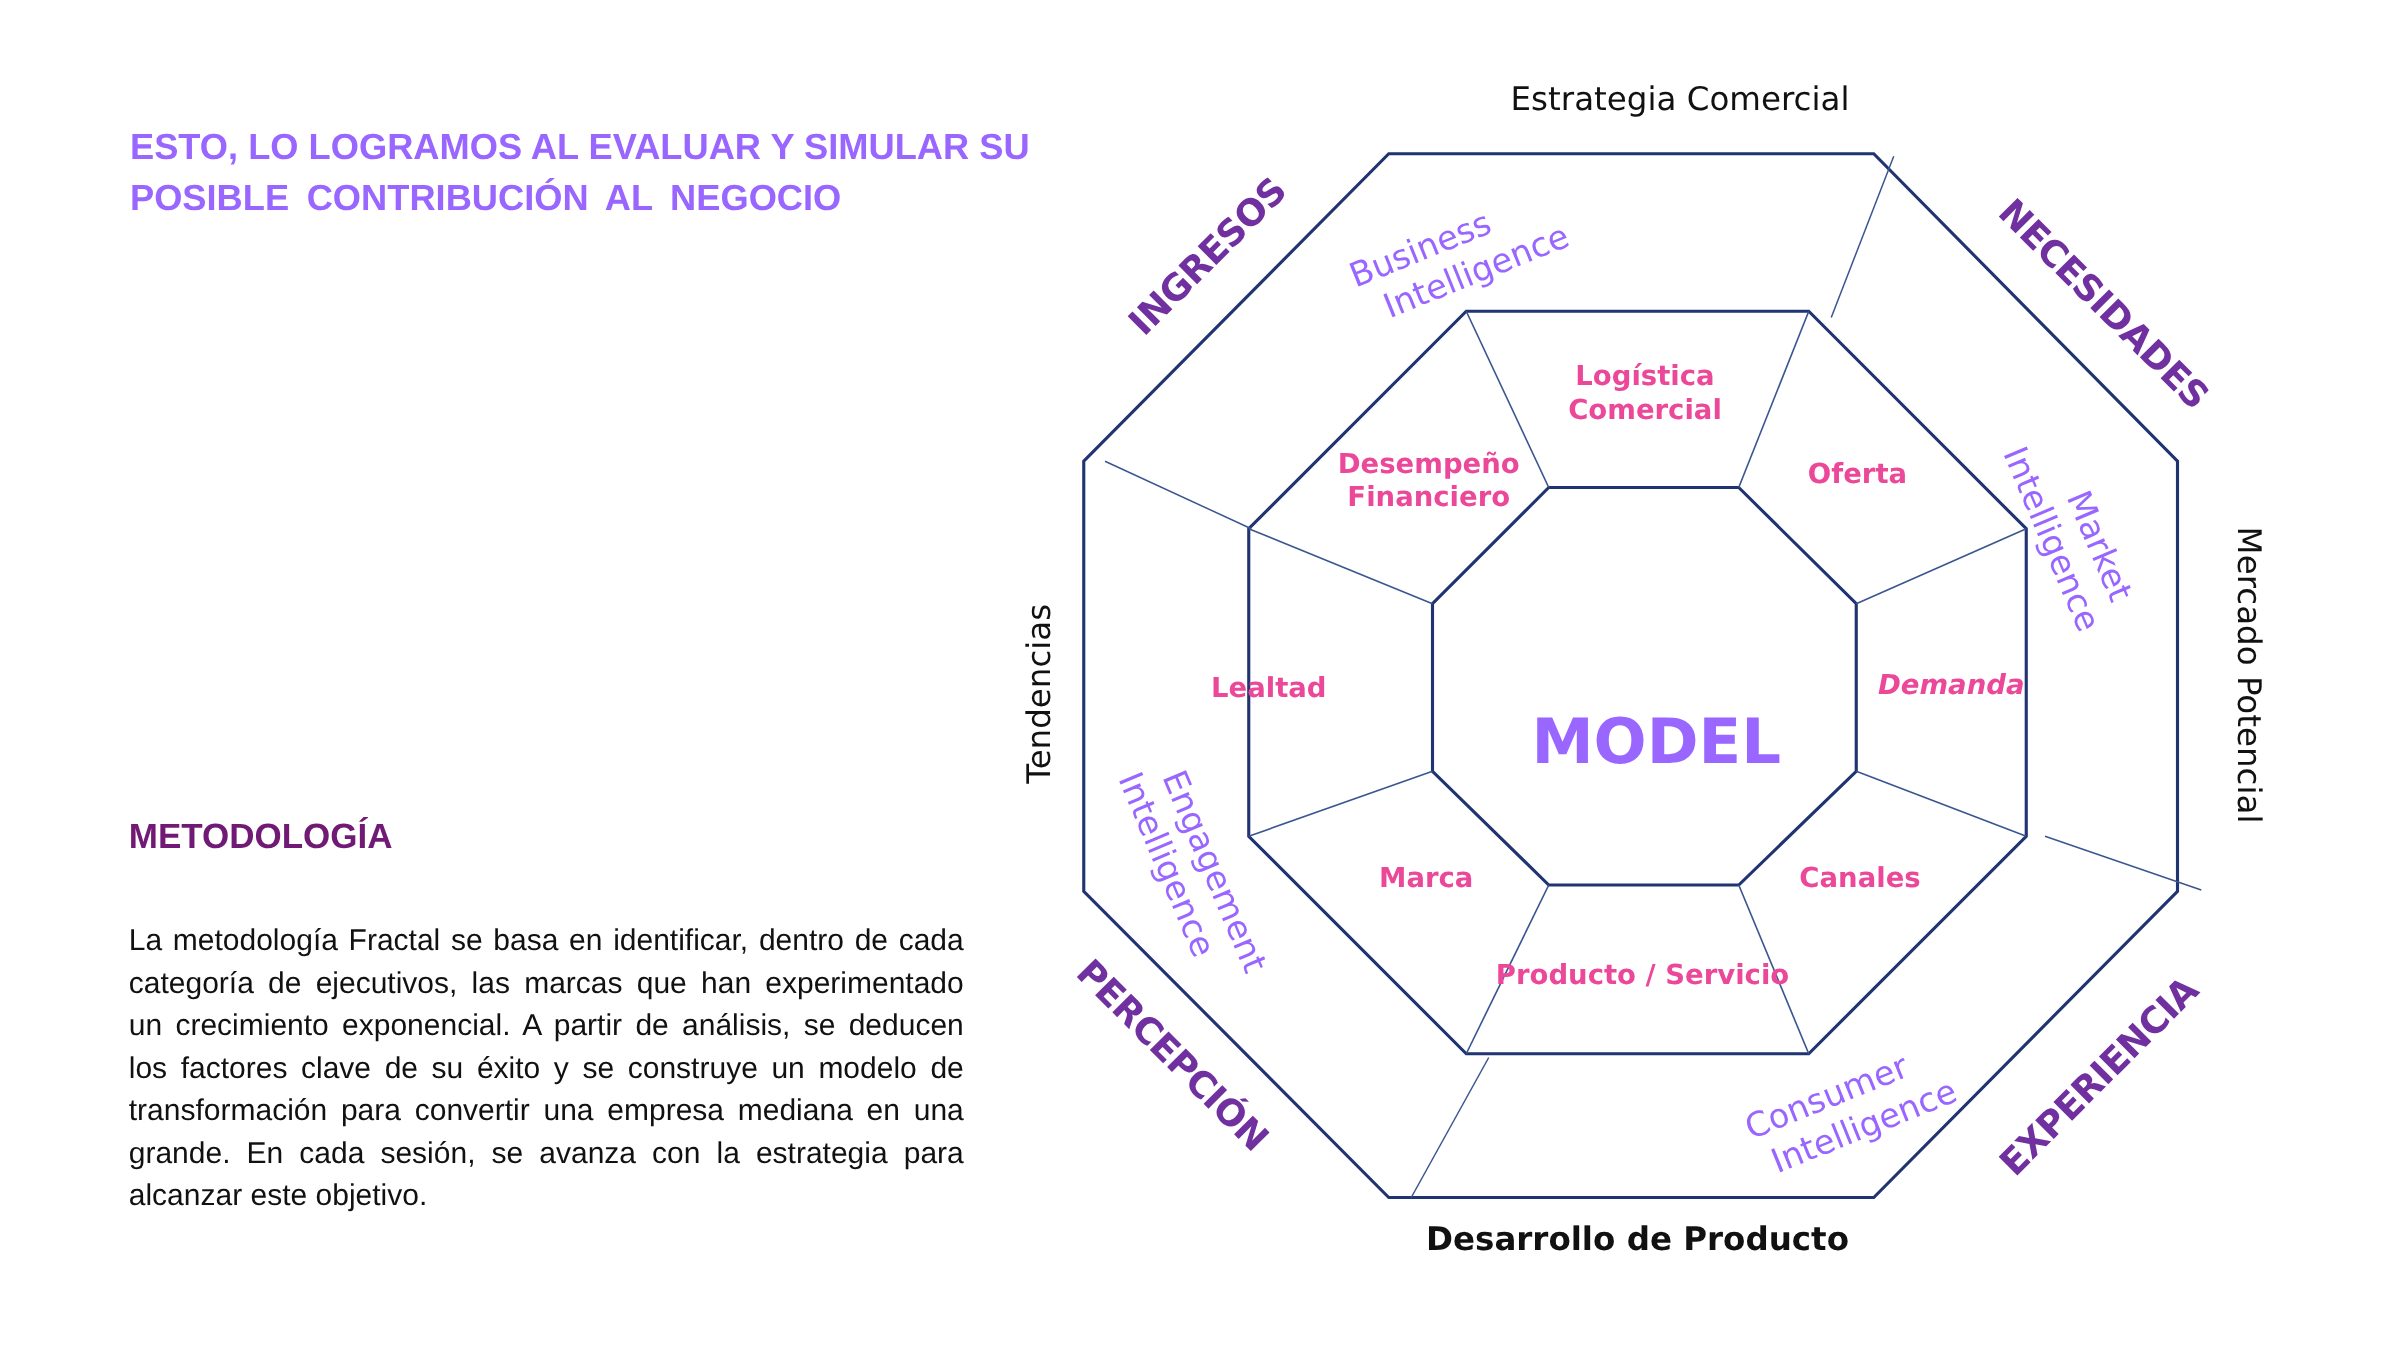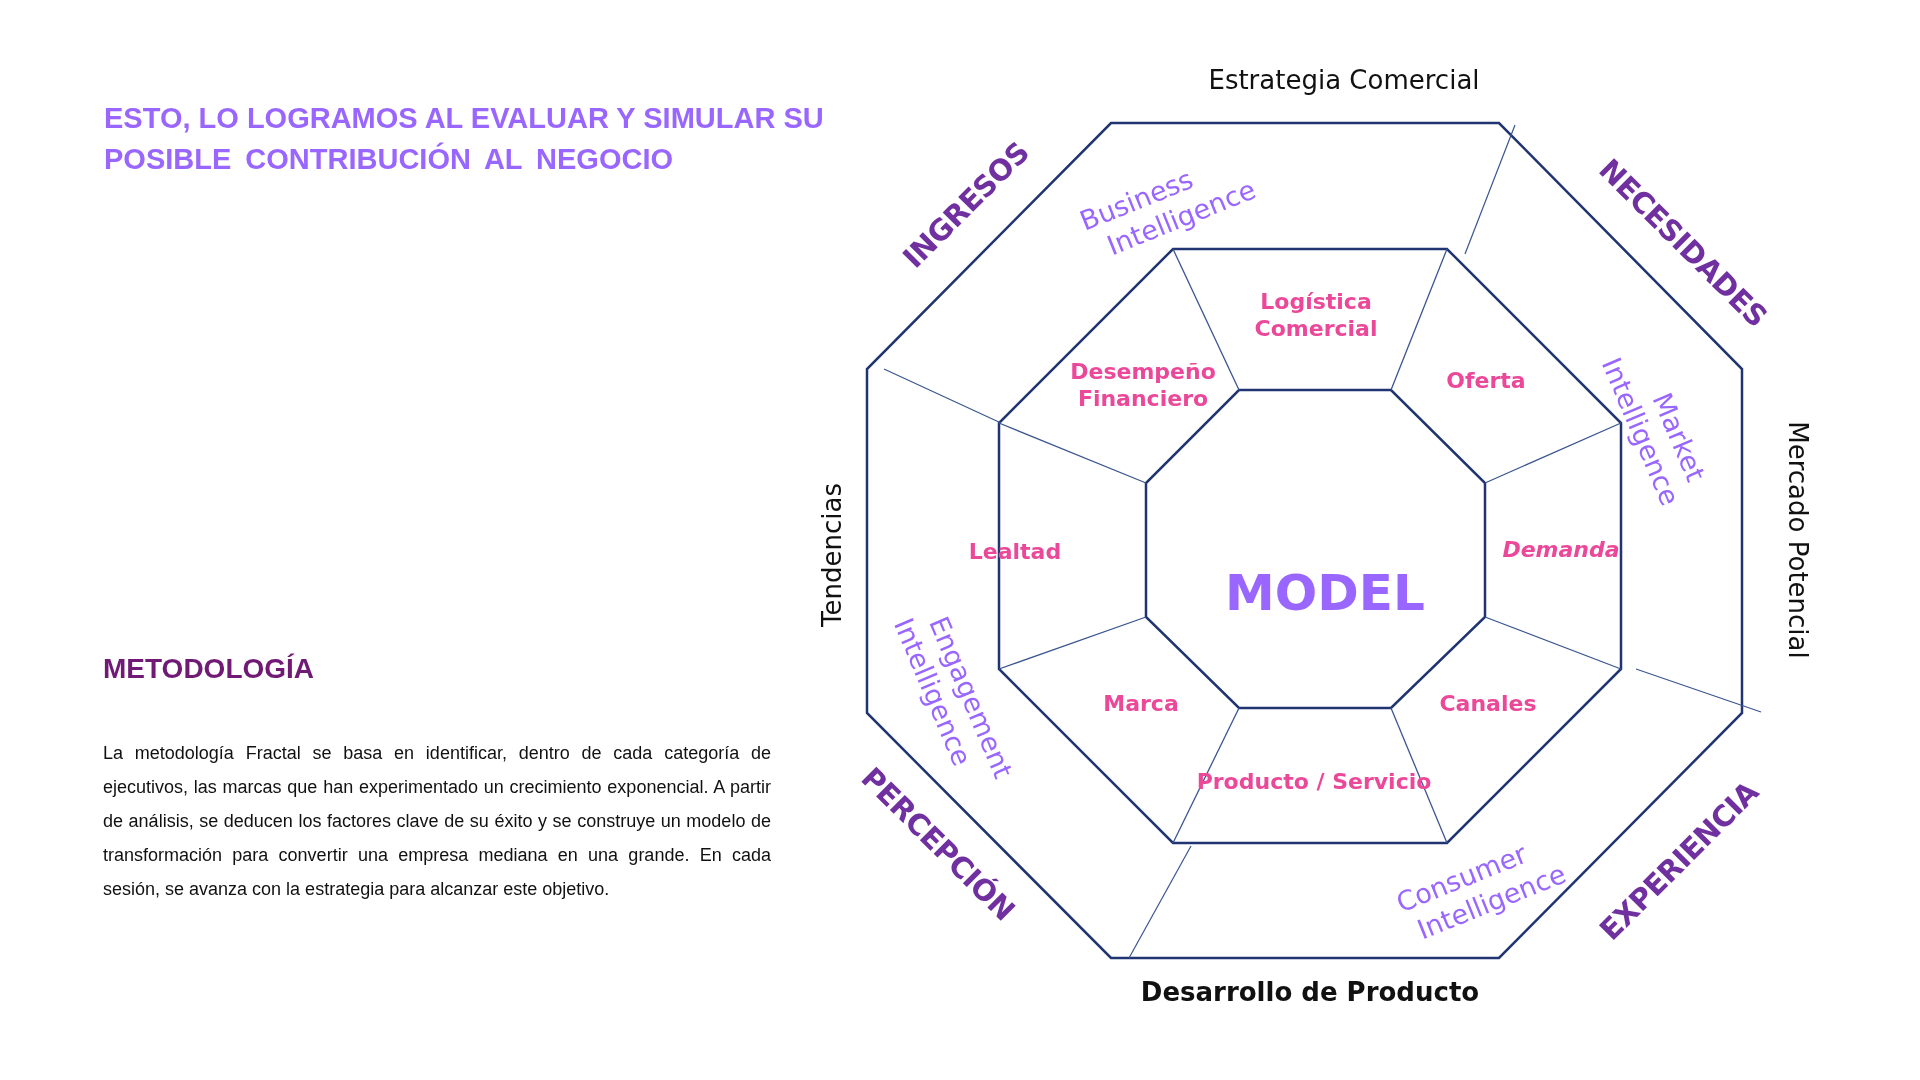--- a/index.html
+++ b/index.html
@@ -1,19 +1,19 @@
 <!DOCTYPE html>
 <html><head>
 <meta charset="utf-8">
 <style>
   html, body { margin:0; padding:0; }
   body { width:1920px; height:1080px; background:#ffffff; position:relative; overflow:hidden; font-family:"Liberation Sans", sans-serif; }
   .heading { position:absolute; left:104px; top:98px; width:840px; color:#9966FF; font-weight:bold; font-size:29px; line-height:41px; font-family:"Liberation Sans", sans-serif; margin:0; }
   .section-title { position:absolute; left:103px; top:653px; color:#701a75; font-size:28px; font-family:"Liberation Sans", sans-serif; margin:0; }
-  .body-text { position:absolute; left:103px; top:736px; width:668px; font-size:18px; line-height:34px; color:#111; text-align:justify; font-family:"Liberation Sans", sans-serif; margin:0; }
+  .body-text { position:absolute; left:103px; top:736px; width:668px; font-size:24px; line-height:34px; color:#111; text-align:justify; font-family:"Liberation Sans", sans-serif; margin:0; }
   svg.diagram { position:absolute; left:0; top:0; }
   .lbl { position:absolute; white-space:nowrap; transform:translate(-50%,-50%); font-family:"DejaVu Sans", sans-serif; }
   .cell { font-weight:bold; font-size:22px; color:#ec4899; text-align:center; line-height:27px; }
   .axis { font-size:26px; color:#111; }
   .cat { font-weight:bold; font-size:29px; color:#7030A0; letter-spacing:-0.5px; }
   .intel { font-size:27px; color:#9966FF; text-align:center; line-height:33px; }
   .center-title { font-weight:bold; font-size:50px; color:#9966FF; text-align:center; line-height:67px; }
 </style>
 </head>
 <body>

